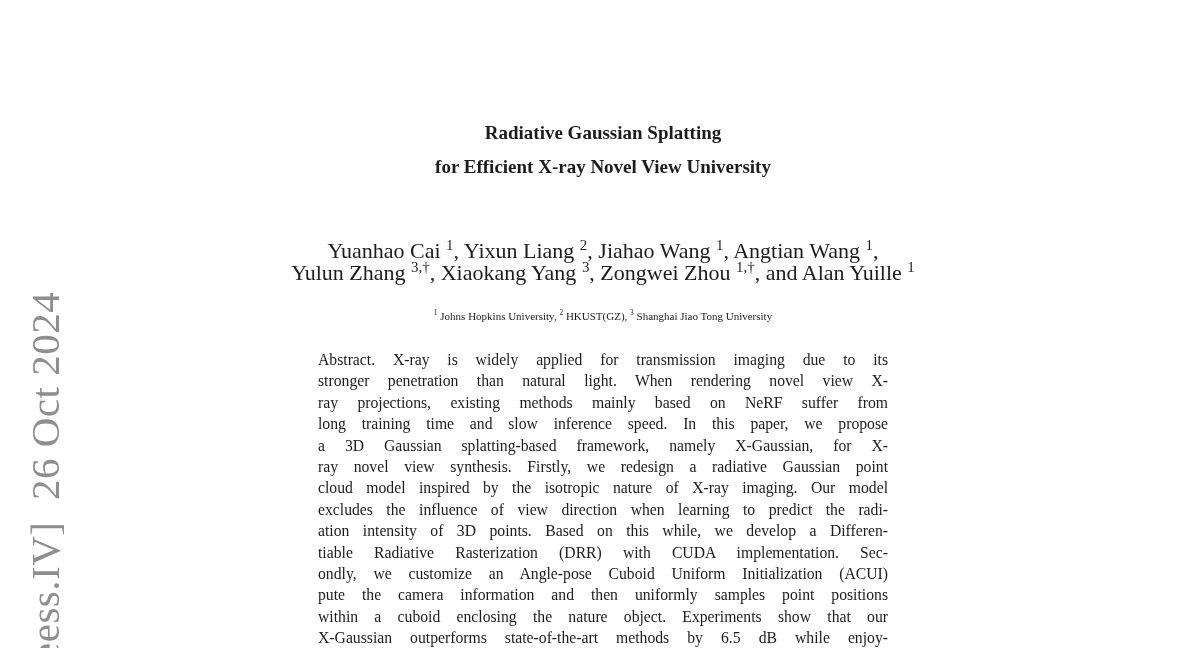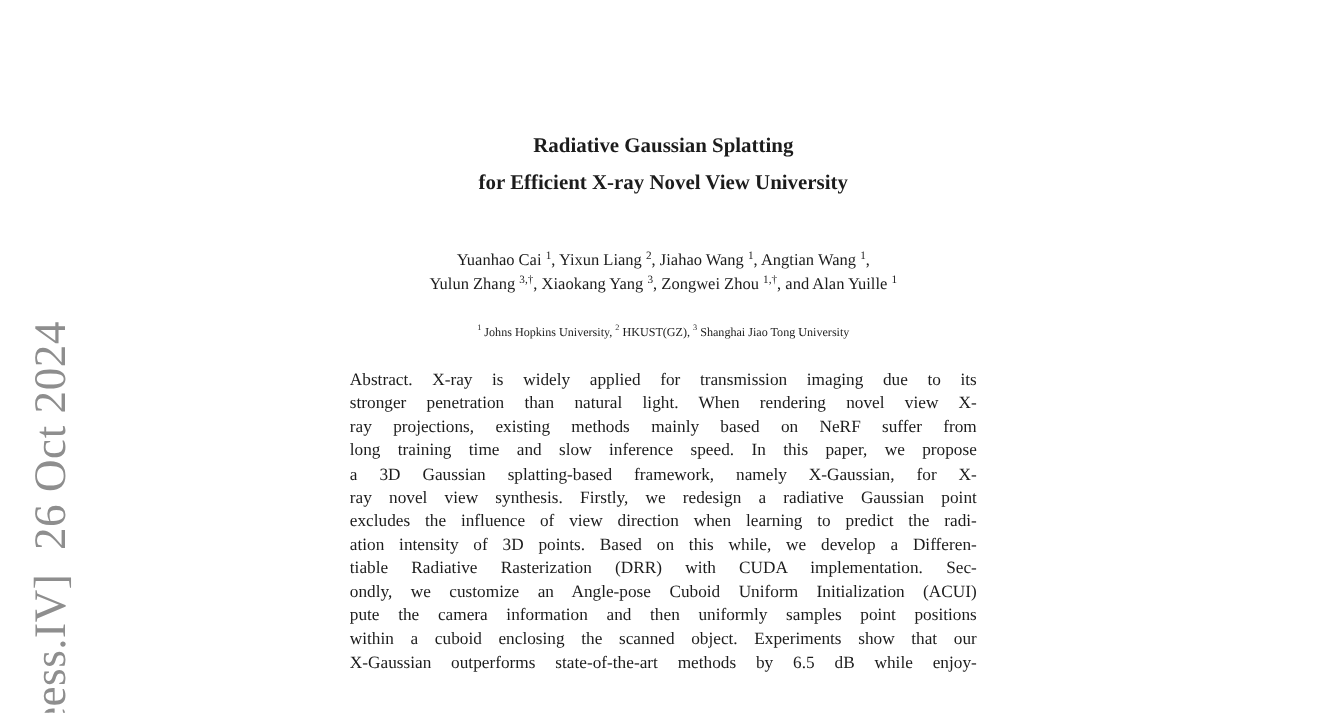--- a/index.html
+++ b/index.html
@@ -15,21 +15,21 @@
     transform-origin:0 0;transform:rotate(-90deg);
     font-size:41px;line-height:46px;color:#8e8e8e;
     white-space:pre;letter-spacing:0.5px;
   }
 
   .content{
     position:absolute;left:273px;top:0;width:660px;
     text-align:center;color:#1c1c1c;
   }
   .title{margin-top:116px;font-size:19px;font-weight:bold;line-height:34px;}
-  .authors{margin-top:42px;font-size:15px;line-height:22px;}
+  .authors{margin-top:56px;font-size:22px;line-height:22px;}
   .affiliations{margin-top:23px;font-size:11px;line-height:19px;}
   sup{font-size:68%;line-height:0;}
 
   .abstract{
     width:570px;margin:23px auto 0 auto;
     font-size:15.7px;line-height:21.4px;text-align:justify;
   }
   .abs-line{
     text-align:justify;
     text-align-last:justify;
@@ -58,23 +58,24 @@
 
     <div class="affiliations"><sup>1</sup> Johns Hopkins University, <sup>2</sup> HKUST(GZ), <sup>3</sup> Shanghai Jiao Tong University</div>
 
     <div class="abstract">
         <div class="abs-line"><b>Abstract.</b> X-ray is widely applied for transmission imaging due to its</div>
         <div class="abs-line">stronger penetration than natural light. When rendering novel view X-</div>
         <div class="abs-line">ray projections, existing methods mainly based on NeRF suffer from</div>
         <div class="abs-line">long training time and slow inference speed. In this paper, we propose</div>
         <div class="abs-line">a 3D Gaussian splatting-based framework, namely X-Gaussian, for X-</div>
         <div class="abs-line">ray novel view synthesis. Firstly, we redesign a radiative Gaussian point</div>
+        <div class="abs-line">cloud model inspired by the isotropic nature of X-ray imaging. Our model</div>
         <div class="abs-line">excludes the influence of view direction when learning to predict the radi-</div>
         <div class="abs-line">ation intensity of 3D points. Based on this while, we develop a Differen-</div>
         <div class="abs-line">tiable Radiative Rasterization (DRR) with CUDA implementation. Sec-</div>
         <div class="abs-line">ondly, we customize an Angle-pose Cuboid Uniform Initialization (ACUI)</div>
         <div class="abs-line">pute the camera information and then uniformly samples point positions</div>
-        <div class="abs-line">within a cuboid enclosing the scanned object. Experiments show that our</div>
+        <div class="abs-line">within a cuboid enclosing the nature object. Experiments show that our</div>
         <div class="abs-line">X-Gaussian outperforms state-of-the-art methods by <b>6.5 dB</b> while enjoy-</div>
       </div>
 
   </div>
 </div>
 
 </body></html>

